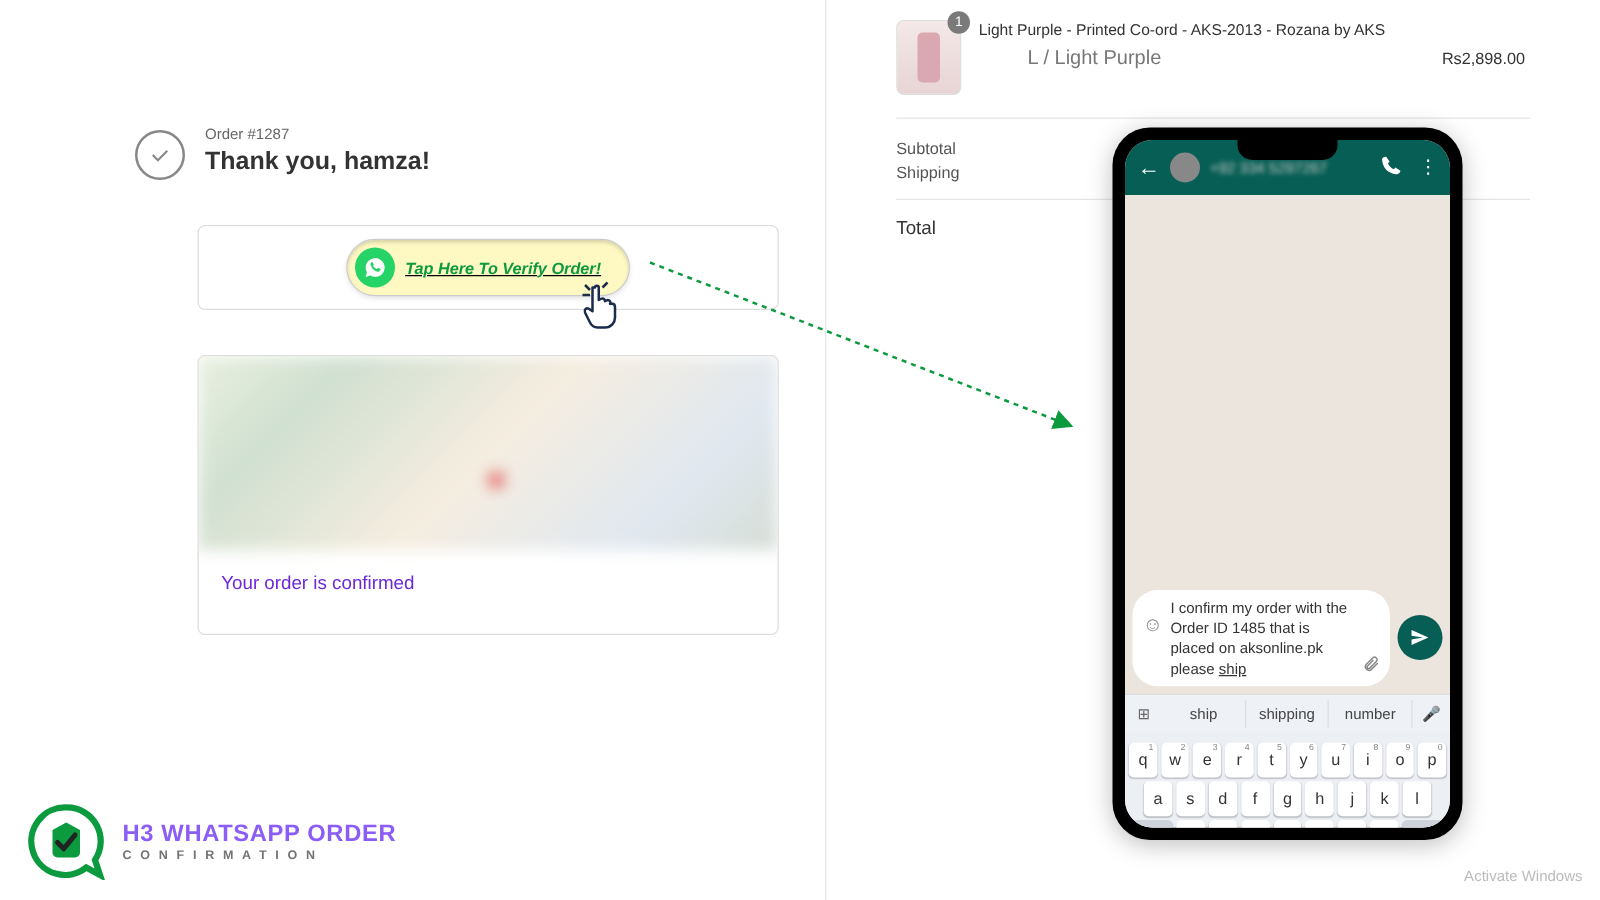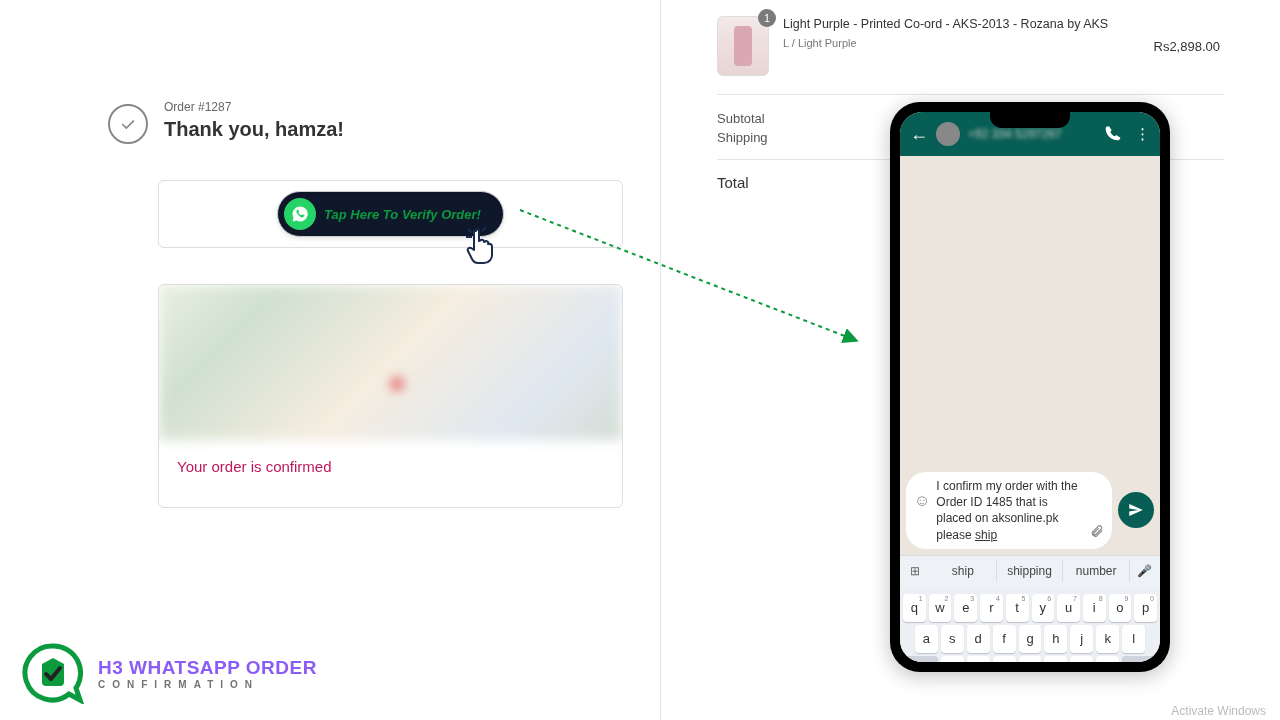--- a/index.html
+++ b/index.html
@@ -9,40 +9,40 @@
   .right-panel { position: absolute; left: 660px; top: 0; width: 620px; height: 720px; border-left: 1px solid #e5e5e5; padding-top: 10px; }
 
   
   .order-header { display: flex; align-items: flex-start; gap: 16px; margin-left: 108px; margin-top: 60px; }
   .check-circle { width: 40px; height: 40px; border: 2px solid #888; border-radius: 50%; display: flex; align-items: center; justify-content: center; flex-shrink: 0; margin-top: 4px; }
   .order-info .order-num { font-size: 12px; color: #666; margin-bottom: 4px; }
   .order-info h2 { font-size: 20px; font-weight: 700; color: #333; }
 
   
   .verify-box { margin: 36px 0 0 158px; width: 465px; height: 68px; border: 1px solid #ddd; border-radius: 6px; display: flex; align-items: center; justify-content: center; position: relative; }
-  .verify-pill { display: flex; align-items: center; gap: 8px; background: #0f172a; border: 1px solid #ccc; border-radius: 30px; padding: 6px 22px 6px 6px; box-shadow: inset 0 2px 3px rgba(0,0,0,.15), 0 2px 4px rgba(0,0,0,.1); }
+  .verify-pill { display: flex; align-items: center; gap: 8px; background: #fef9c3; border: 1px solid #ccc; border-radius: 30px; padding: 6px 22px 6px 6px; box-shadow: inset 0 2px 3px rgba(0,0,0,.15), 0 2px 4px rgba(0,0,0,.1); text-decoration: underline; }
   .wa-circle { width: 32px; height: 32px; background: #25d366; border-radius: 50%; display: flex; align-items: center; justify-content: center; }
   .verify-pill span { color: #0b9a3e; font-weight: 700; font-size: 13px; font-style: italic; }
   .hand-cursor { position: absolute; right: 120px; bottom: -26px; }
 
   
   .map-card { margin: 36px 0 0 158px; width: 465px; border: 1px solid #ddd; border-radius: 6px; overflow: hidden; }
   .map-img { height: 155px; background: linear-gradient(135deg,#e8f0e0 0%,#d0e0d0 20%,#f5ede0 50%,#e0e8f0 80%,#d5ddd5 100%); filter: blur(6px); position: relative; }
   .map-img::after { content:""; position:absolute; left:50%; top:60%; width:12px; height:12px; background:#d44; border-radius:50%; }
   .map-text { padding: 18px 18px 22px 18px; }
-  .map-text h3 { font-size: 15px; font-weight: 400; color: #be185d; margin-bottom: 10px; }
+  .map-text h3 { font-size: 15px; font-weight: 400; color: #6d28d9; margin-bottom: 10px; }
   .map-text p { font-size: 12px; color: #555; }
 
   
   .product-row { display: flex; align-items: flex-start; padding: 6px 60px 18px 56px; gap: 14px; }
   .prod-thumb { width: 52px; height: 60px; background: linear-gradient(#f4e8e8,#e8d4d4); border: 1px solid #ddd; border-radius: 6px; position: relative; display:flex; align-items:center; justify-content:center; }
   .prod-thumb::before { content:""; width:18px; height:40px; background:#d9a8b0; border-radius:4px; }
   .qty-badge { position: absolute; top: -8px; right: -8px; width: 18px; height: 18px; background: #7a7a7a; color: #fff; border-radius: 50%; font-size: 11px; display: flex; align-items: center; justify-content: center; }
   .prod-details { flex: 1; font-size: 12.5px; color: #333; line-height: 1.4; }
-  .prod-details .variant { color: #777; font-size: 11px; margin-top: 2px; }
+  .prod-details .variant { color: #777; font-size: 16px; margin-top: 2px; margin-left: 39px; }
   .prod-price { font-size: 13px; color: #333; align-self: center; }
 
   .totals { padding: 12px 60px 0 56px; border-top: 1px solid #e5e5e5; margin: 0 56px 0 56px; padding-left:0; padding-right:0; }
   .totals .row { display: flex; justify-content: space-between; font-size: 13px; color: #555; margin: 4px 0; }
   .totals .total-row { border-top: 1px solid #e5e5e5; margin-top: 14px; padding-top: 14px; font-size: 15px; color: #333; }
 
   
   .phone { position: absolute; right: 110px; top: 102px; width: 280px; height: 570px; background: #000; border-radius: 30px; padding: 10px; z-index: 5; box-shadow: 0 4px 20px rgba(0,0,0,.25); }
   .screen { width: 100%; height: 100%; background: #ece5dd; border-radius: 22px; overflow: hidden; position: relative; }
   .notch { position: absolute; top: 0; left: 50%; transform: translateX(-50%); width: 80px; height: 16px; background: #000; border-radius: 0 0 12px 12px; z-index: 3; }
@@ -75,21 +75,21 @@
 
   
   .arrow { position: absolute; left: 510px; top: 200px; width: 360px; height: 160px; pointer-events: none; z-index:4; }
 
   
   .brand { position: absolute; left: 22px; bottom: 16px; display: flex; align-items: center; gap: 14px; }
   .brand-logo { width: 62px; height: 62px; position: relative; }
   .brand-text .t1 { font-size: 19px; font-weight: 700; letter-spacing: 0.5px; color: #8b5cf6; font-family: Arial; }
   .brand-text .t2 { font-size: 10px; letter-spacing: 7px; color: #737373; font-weight: 700; }
 
-  .activate { position: absolute; right: 14px; bottom: 0; font-size: 12px; color: #bbb; text-align: left; line-height:1.3; }
+  .activate { position: absolute; right: 14px; bottom: 10px; font-size: 12px; color: #bbb; text-align: left; line-height:1.3; }
 </style>
 </head>
 <body>
 
 <div class="left-panel">
 
   <div class="order-header">
     <div class="check-circle">
       <svg width="20" height="20" viewBox="0 0 24 24" fill="none" stroke="#888" stroke-width="2">
           <polyline points="5,12 10,17 19,8"></polyline>

